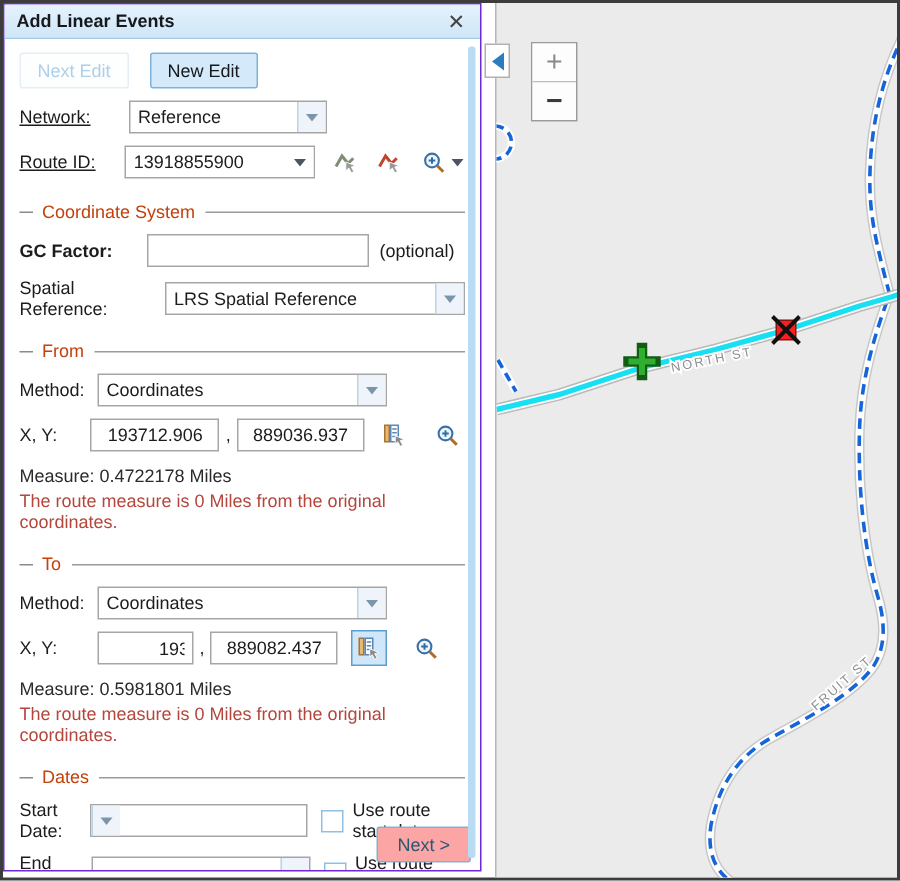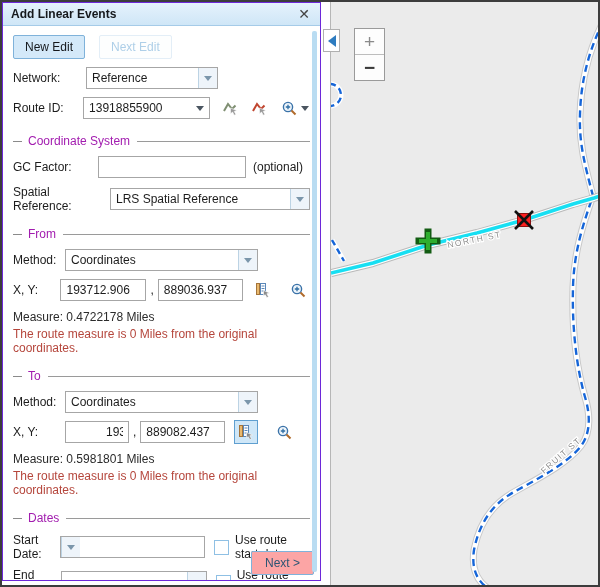--- a/index.html
+++ b/index.html
@@ -45,31 +45,31 @@
   .close-x{font-size:14px; color:#444; cursor:pointer; font-weight:normal; padding:0 2px;}
   .content{padding:7px 10px 0 10px; position:relative;}
   .btnrow{display:flex; gap:14px; margin:2px 0 8px 0;}
   .btn{
     padding:4px 11px; border-radius:2px; cursor:pointer; font-size:12px;
     background:#d4e9f9; border:1px solid #7fb2da; color:#15181c;
   }
   .btn.disabled{background:#fdfefe; border:1px solid #e3eef7; color:#aecfe8; cursor:default;}
   .row{display:flex; align-items:center; margin:7px 0;}
   .lbl{color:#1c1c1c;}
-  .w73{width:73px;} .w85{width:85px;} .w52{width:52px;}
+  .w73{width:73px;text-decoration:underline;} .w85{width:85px;font-weight:bold;} .w52{width:52px;}
   .combo{display:flex; align-items:stretch; height:22px; box-sizing:border-box;
     border:1px solid #a6a6a6; background:#fff;}
   .combo .val{flex:1; padding:3px 5px 0 5px; overflow:hidden; white-space:nowrap;}
   .combo .drop{width:18px; background:#eef4fa; border-left:1px solid #bcd3e4;
     display:flex; align-items:center; justify-content:center; cursor:pointer;}
   .combo .drop.plain{background:#fff; border-left:none;}
   .caret{width:0;height:0;border-left:4px solid transparent;border-right:4px solid transparent;border-top:5px solid #7b96ab;}
   .caret.dark{border-top-color:#4a5560;}
-  .tin{height:22px; box-sizing:border-box; border:1px solid #a6a6a6; padding:0 5px; font-size:12px; font-family:"Liberation Sans",sans-serif; color:#1c1c1c;}
-  .section{display:flex; align-items:center; margin:14px 0 8px 0; color:#a21caf;}
+  .tin{height:22px; box-sizing:border-box; border:1px solid #a6a6a6; padding:0 5px; font-size:12px; font-family:"Liberation Sans",sans-serif; color:#1c1c1c;text-align:center;}
+  .section{display:flex; align-items:center; margin:14px 0 8px 0; color:#c2410c;}
   .section .dash{width:9px; height:1px; background:#8a8a8a; margin-right:6px;}
   .section .rule{flex:1; height:1px; background:#9a9a9a; margin-left:7px;}
   .measure{margin:8px 0 2px 0; color:#2b2b2b;}
   .warn{margin:3px 0 0 0; color:#b5463c;}
   .iconbtn{display:flex; align-items:center; justify-content:center; width:22px; height:22px; cursor:pointer; border:1px solid transparent;}
   .iconbtn.selected{background:#cfe7f8; border:1px solid #5f9fd0;}
   .cbx{width:14px; height:14px; box-sizing:border-box; border:1px solid #8fc0e4; background:#fff; cursor:pointer; flex:none;}
   .datecb{display:flex; align-items:center; gap:6px; margin-left:9px;}
   .next-btn{
     position:absolute; right:6px; bottom:5px; padding:4px 13px;
@@ -130,22 +130,22 @@
 
   <div class="panel">
     <div class="titlebar">
       <span class="t">Add Linear Events</span>
       <span class="close-x">✕</span>
     </div>
 
     <div class="content">
 
       <div class="btnrow">
+        <button class="btn disabled">Next Edit</button>
         <button class="btn">New Edit</button>
-        <button class="btn disabled">Next Edit</button>
       </div>
 
       <div class="row">
         <span class="lbl w73">Network:</span>
         <div class="combo" style="width:132px;">
           <span class="val">Reference</span>
           <span class="drop">
               <span class="caret"></span>
             </span>
         </div>

